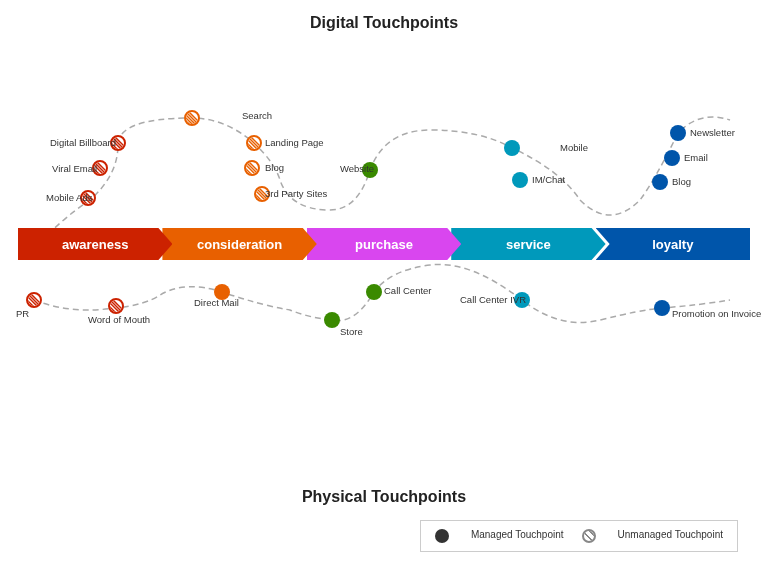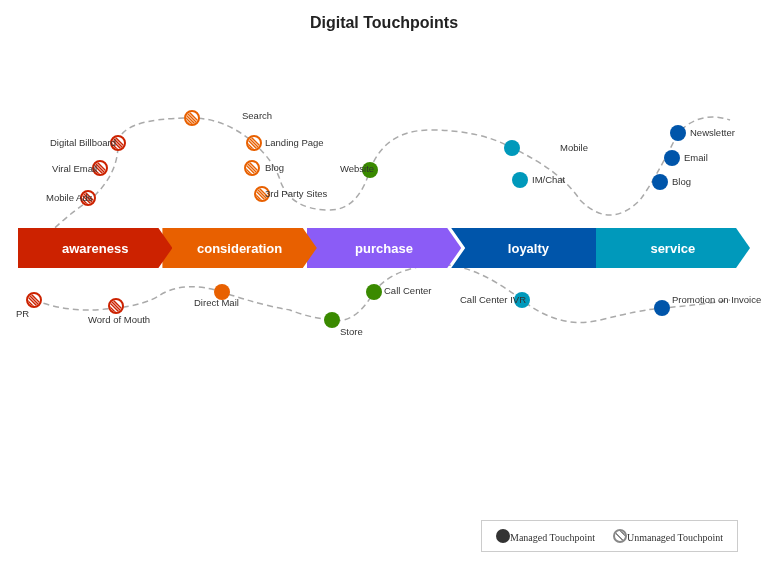--- a/index.html
+++ b/index.html
@@ -30,21 +30,21 @@
       font-size: 16px;
       color: #222;
     }
 
     
     .banner {
       position: absolute;
       top: 228px;
       left: 18px;
       right: 18px;
-      height: 40px;
+      height: 32px;
       display: flex;
       align-items: stretch;
     }
     .segment {
       position: relative;
       display: flex;
       align-items: center;
       justify-content: center;
       font-weight: bold;
       font-size: 13px;
@@ -57,21 +57,21 @@
       clip-path: polygon(0 0, calc(100% - 14px) 0, 100% 50%, calc(100% - 14px) 100%, 0 100%);
       z-index: 5;
     }
     .seg-consideration {
       background: #e86000;
       clip-path: polygon(0 0, calc(100% - 14px) 0, 100% 50%, calc(100% - 14px) 100%, 0 100%);
       margin-left: -10px;
       z-index: 4;
     }
     .seg-purchase {
-      background: #8b5cf6;
+      background: #d946ef;
       clip-path: polygon(0 0, calc(100% - 14px) 0, 100% 50%, calc(100% - 14px) 100%, 0 100%);
       margin-left: -10px;
       z-index: 3;
     }
     .seg-service {
       background: #0099bb;
       clip-path: polygon(0 0, calc(100% - 14px) 0, 100% 50%, calc(100% - 14px) 100%, 0 100%);
       margin-left: -10px;
       z-index: 2;
     }
@@ -108,23 +108,22 @@
       display: flex;
       align-items: center;
       gap: 18px;
       font-size: 10px;
       color: #333;
       border: 1px solid #ccc;
       padding: 8px 14px;
     }
     .legend-item {
       display: flex;
-      align-items: flex-end;
-      gap: 0;
-      font-family: Liberation Serif, serif;
+      align-items: flex-start;
+      gap: 22px;
     }
     .legend-dot {
       width: 14px;
       height: 14px;
       border-radius: 50%;
     }
     .legend-dot-managed {
       background: #333;
     }
     .legend-dot-unmanaged {
@@ -156,25 +155,25 @@
   <div class="banner">
     <div class="segment seg-awareness">
       <span>awareness</span>
     </div>
     <div class="segment seg-consideration">
       <span>consideration</span>
     </div>
     <div class="segment seg-purchase">
       <span>purchase</span>
     </div>
+    <div class="segment seg-service">
+      <span>service</span>
+    </div>
     <div class="segment seg-loyalty">
       <span>loyalty</span>
-    </div>
-    <div class="segment seg-service">
-      <span>service</span>
     </div>
   </div>
 
   <svg class="curve-svg">
 
     <path d="M 34 249 
              Q 60 220 90 200
              Q 118 175 118 145
              Q 118 118 192 118
              Q 225 118 254 143
@@ -329,22 +328,23 @@
   <div class="label" style="left:690px;top:127px;">Newsletter</div>
   <div class="label" style="left:684px;top:152px;">Email</div>
   <div class="label" style="left:672px;top:176px;">Blog</div>
 
   <div class="label" style="left:16px;top:308px;">PR</div>
   <div class="label" style="left:88px;top:314px;">Word of Mouth</div>
   <div class="label" style="left:194px;top:297px;">Direct Mail</div>
   <div class="label" style="left:384px;top:285px;">Call Center</div>
   <div class="label" style="left:340px;top:326px;">Store</div>
   <div class="label" style="left:460px;top:294px;">Call Center IVR</div>
-  <div class="label" style="left:672px;top:294px;">Promotion on Invoice</div>
-
+  <div class="label" style="left:672px;top:308px;">Promotion on Invoice</div>
+
+  <div class="subtitle" style="position:absolute;bottom:70px;left:0;right:0;">Physical Touchpoints</div>
 
   <div class="legend">
     <div class="legend-item">
       <div class="legend-dot legend-dot-managed"></div>
       <span>Managed Touchpoint</span>
     </div>
     <div class="legend-item">
       <div class="legend-dot legend-dot-unmanaged"></div>
       <span>Unmanaged Touchpoint</span>
     </div>

